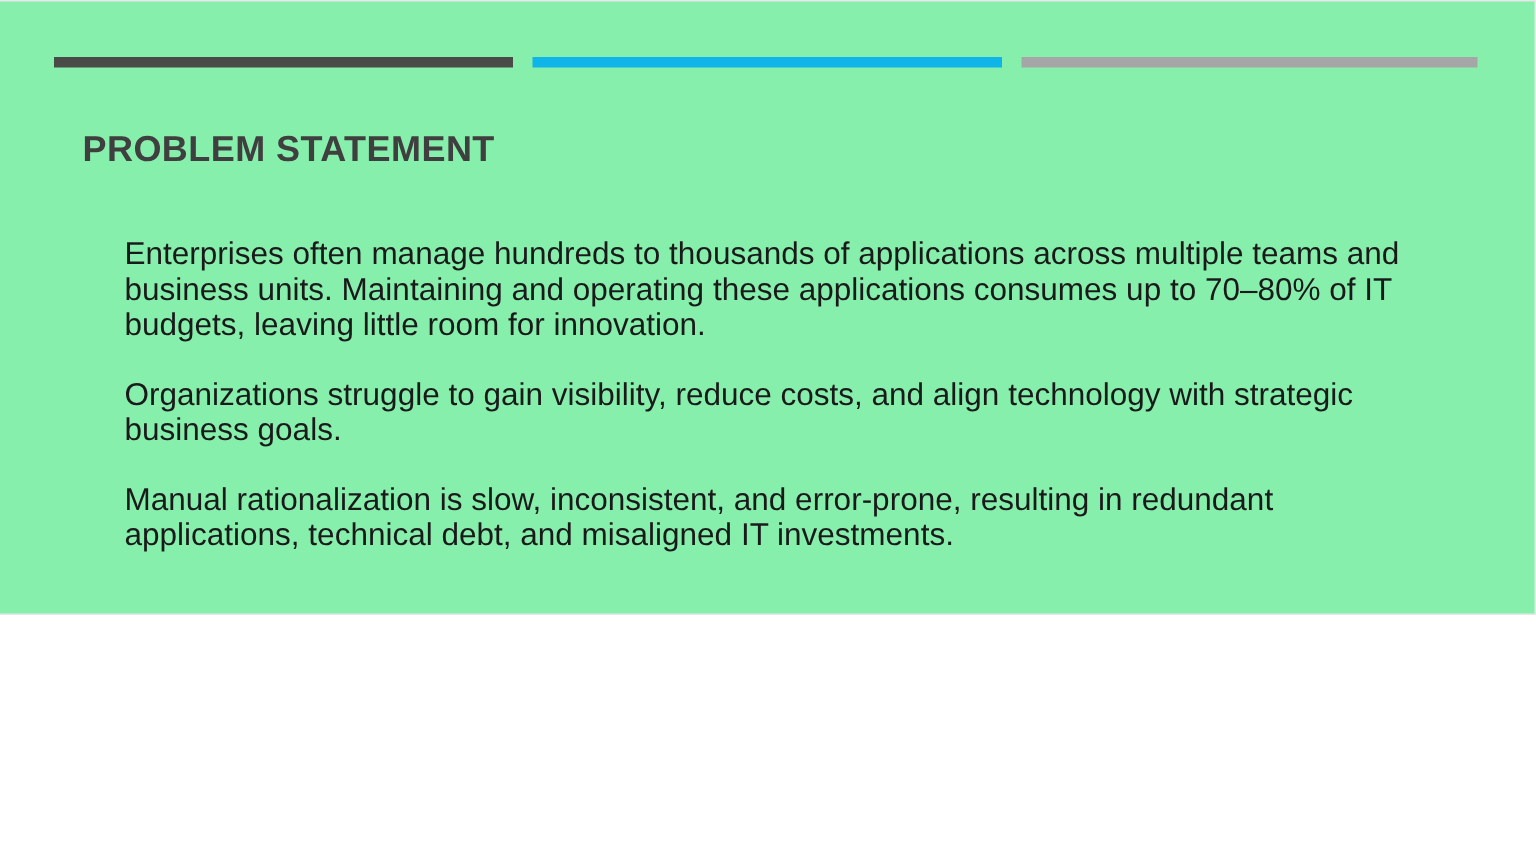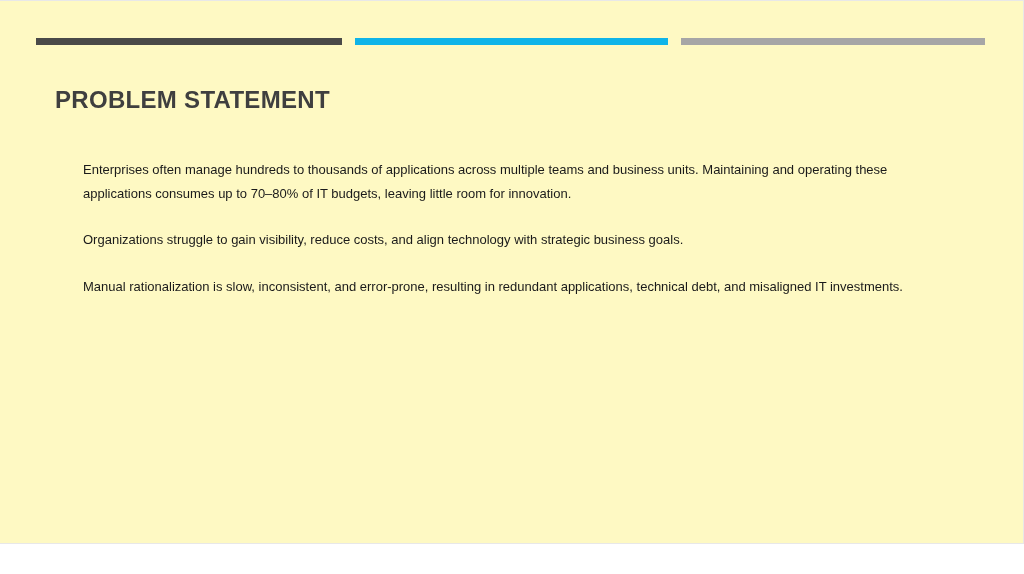--- a/index.html
+++ b/index.html
@@ -6,22 +6,22 @@
     margin: 0;
     padding: 0;
     background: #ffffff;
   }
   body {
     font-family: "Liberation Sans", sans-serif;
   }
   .slide {
     position: relative;
     width: 1024px;
-    height: 544px;
-    background: #fef9c3;
+    height: 410px;
+    background: #86efac;
     overflow: hidden;
     box-sizing: border-box;
   }
   .slide-frame-top {
     position: absolute;
     top: 0;
     left: 0;
     width: 1024px;
     height: 1px;
     background: #e8e8e8;
@@ -77,21 +77,21 @@
     color: #3f3f3f;
     letter-spacing: 0.3px;
     white-space: nowrap;
   }
   .body-block {
     position: absolute;
     top: 158px;
     left: 83px;
     width: 850px;
     color: #1a1a1a;
-    font-size: 13px;
+    font-size: 21px;
     line-height: 23.5px;
   }
   .body-para {
     margin: 0 0 23px 0;
     text-align: left;
   }
   .body-para:last-child {
     margin-bottom: 0;
   }
 </style>

